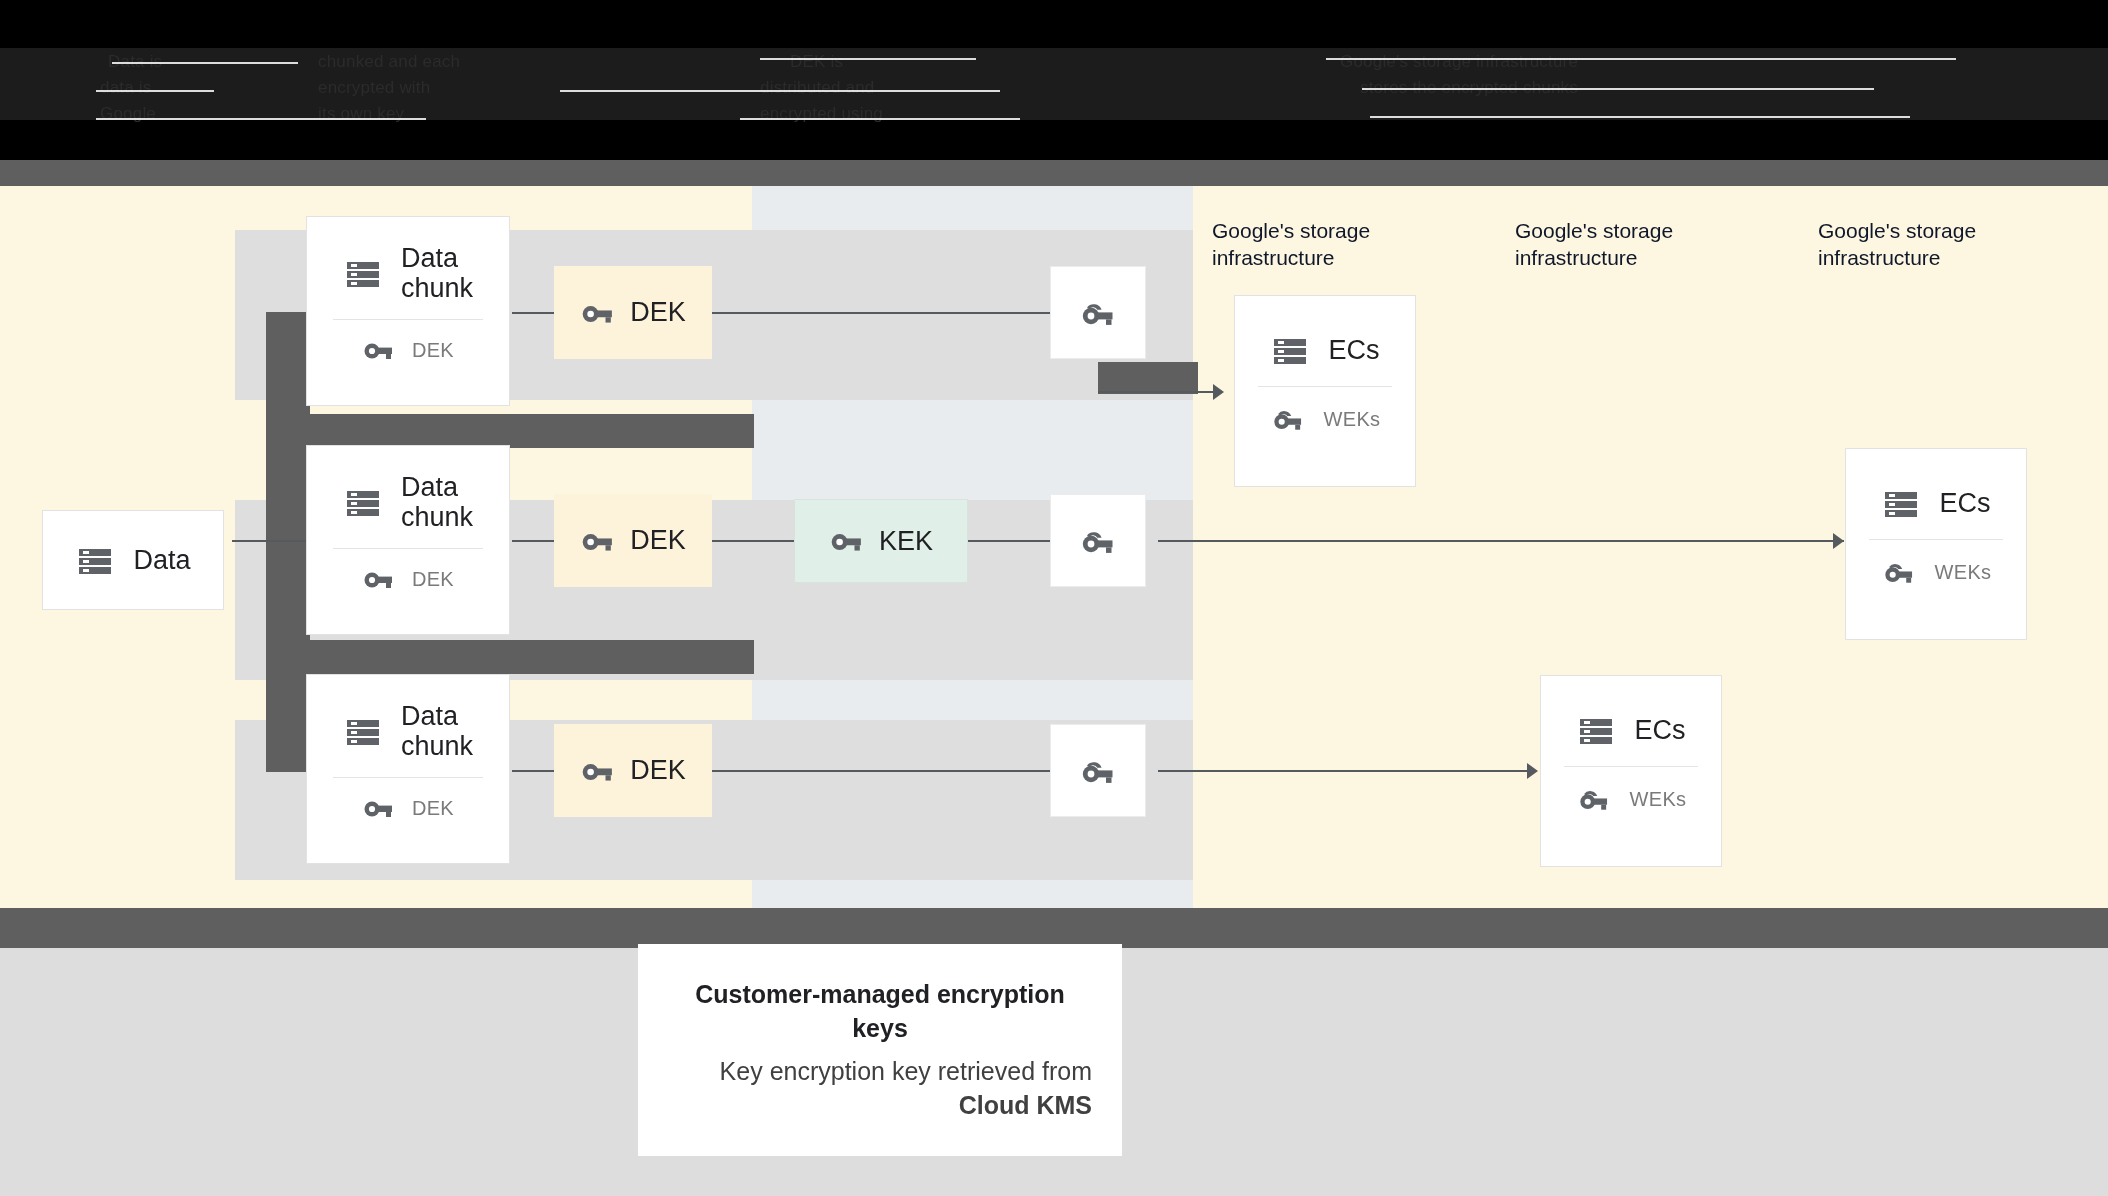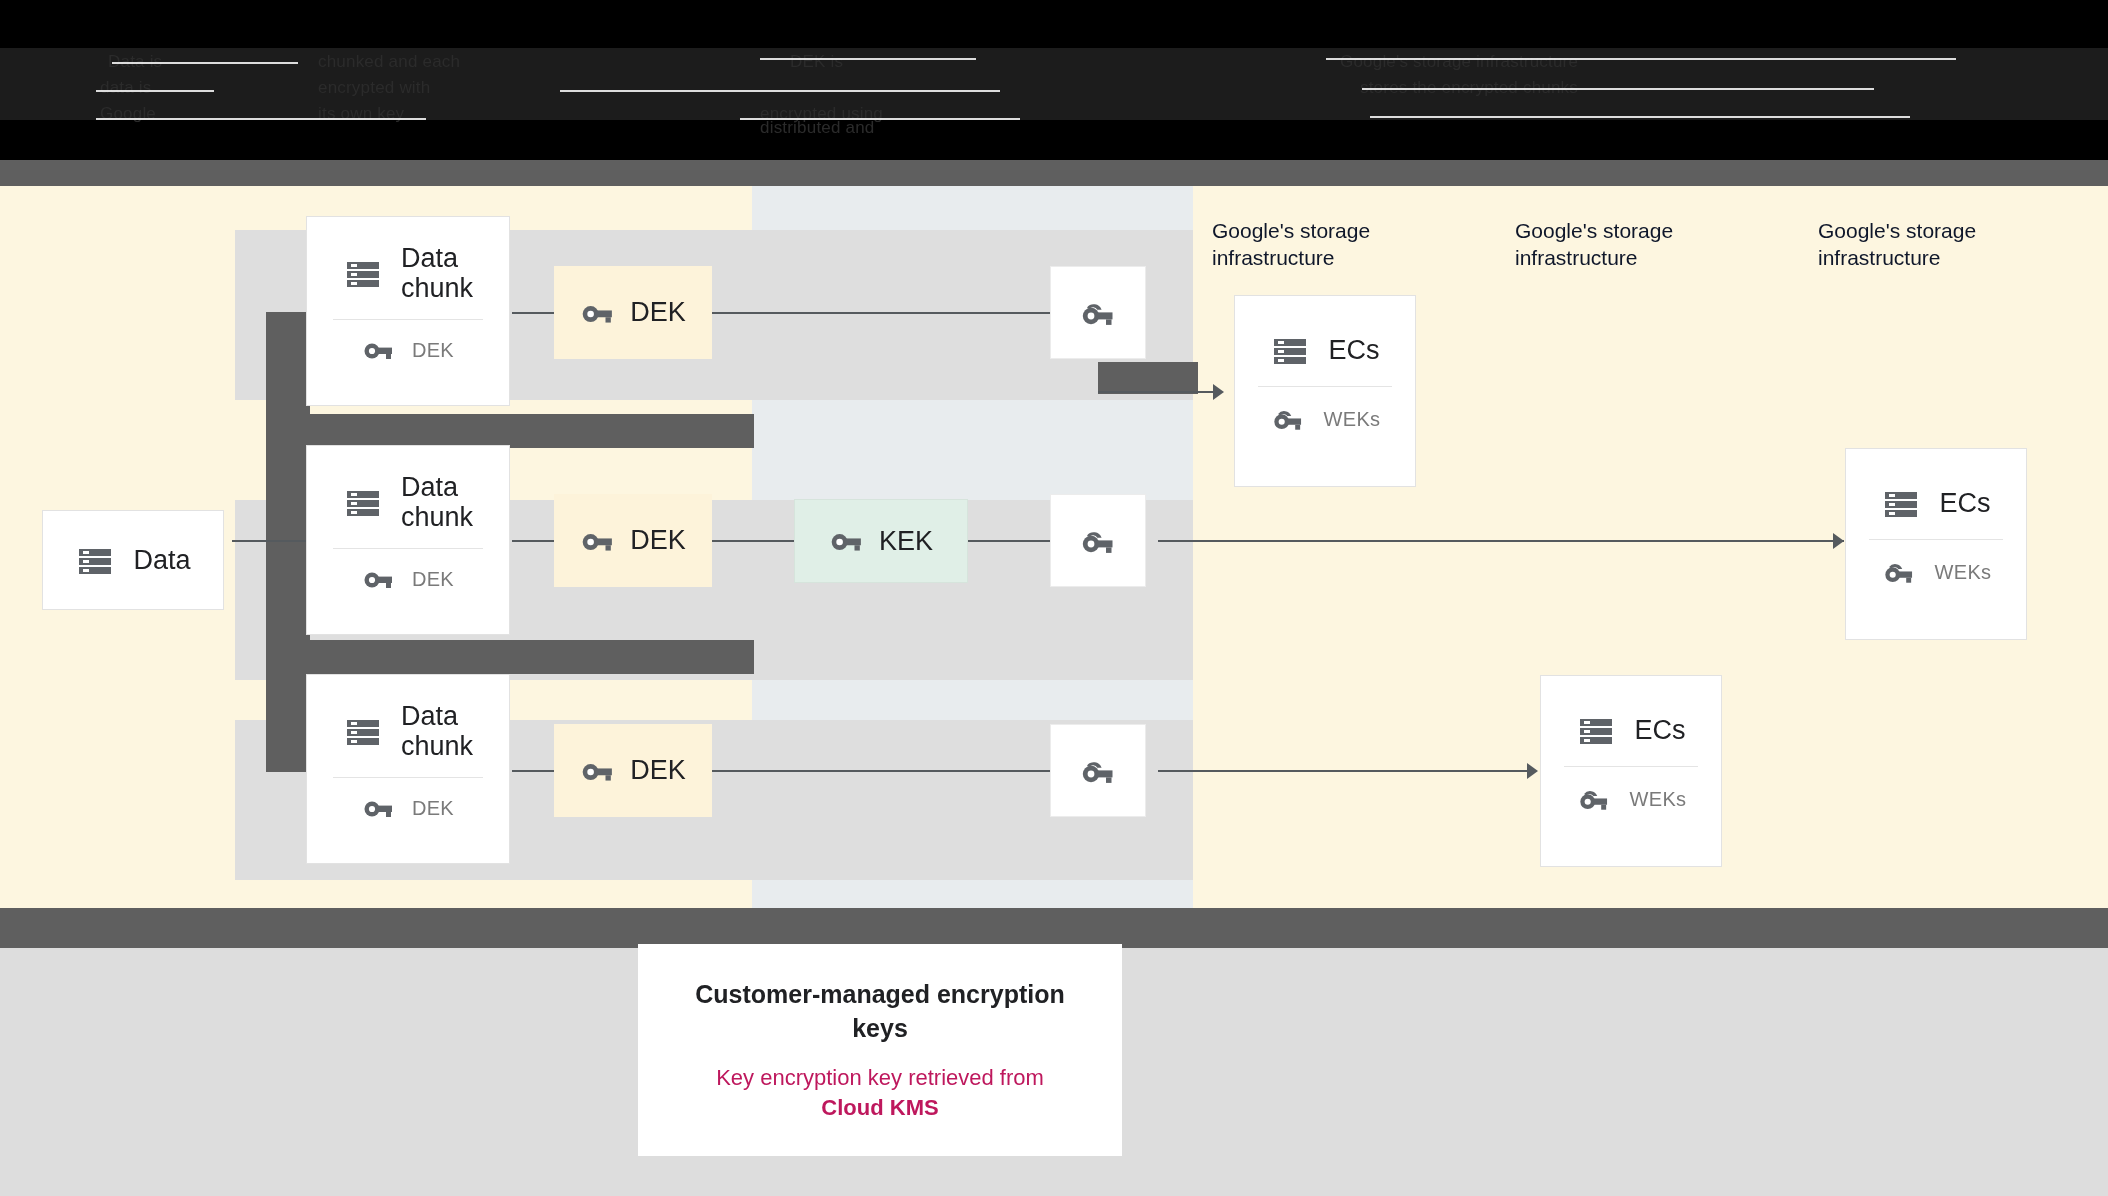--- a/index.html
+++ b/index.html
@@ -55,42 +55,42 @@
   .zone-label { position:absolute; font-size:21px; line-height:1.28; color:#0f172a; white-space:pre-line; }
 
   
   .caption {
     position:absolute; background:#ffffff;
     display:flex; flex-direction:column; align-items:center; justify-content:center;
     text-align:center; padding:34px 30px;
   }
   .cap-strong { font-size:25px; font-weight:bold; color:#202124; line-height:1.34; }
   .cap-gap { height:30px; }
-  .cap-reg { font-size:22px; color:#be185d; line-height:1.34; }
+  .cap-reg { font-size:25px; color:#404040; line-height:1.34; }
   .cap-reg b { font-weight:bold; }
 
   
   svg.ico { display:block; }
 </style>
 </head>
 <body>
 
 <div id="stage">
 
   <div class="hdr-black"></div>
   <div class="hdr-strip" style="top:48px;height:72px;"></div>
 
   <div class="hdr-line" style="left:108px; top:52px;">Data is</div>
   <div class="hdr-line" style="left:318px; top:52px;">chunked and each</div>
   <div class="hdr-line" style="left:790px; top:52px;">DEK is</div>
   <div class="hdr-line" style="left:1340px; top:52px;">Google's storage infrastructure</div>
 
   <div class="hdr-line" style="left:100px; top:78px;">data is</div>
   <div class="hdr-line" style="left:318px; top:78px;">encrypted with</div>
-  <div class="hdr-line" style="left:760px; top:78px;margin-top:40px;">distributed and</div>
+  <div class="hdr-line" style="left:760px; top:78px;">distributed and</div>
   <div class="hdr-line" style="left:1360px; top:78px;">stores the encrypted chunks</div>
 
   <div class="hdr-line" style="left:100px; top:104px;">Google</div>
   <div class="hdr-line" style="left:318px; top:104px;">its own key</div>
   <div class="hdr-line" style="left:760px; top:104px;">encrypted using</div>
 
   <div class="hdr-rule" style="left:112px; top:62px;  width:186px;"></div>
   <div class="hdr-rule" style="left:760px; top:58px;  width:216px;"></div>
   <div class="hdr-rule" style="left:1326px;top:58px;  width:630px;"></div>
   <div class="hdr-rule" style="left:96px;  top:90px;  width:118px;"></div>
@@ -412,20 +412,20 @@
           <circle cx="13" cy="23" r="8.2" fill="#5f6368"></circle>
             <circle cx="13" cy="23" r="3.4" fill="#ffffff"></circle>
           <rect x="18.5" y="19.4" width="16" height="7" fill="#5f6368"></rect>
           <rect x="28" y="26.4" width="5.5" height="5.5" fill="#5f6368"></rect>
         </svg>
       </span>
       <span class="card-sub">WEKs</span>
     </div>
   </div>
 
-  <div class="caption" style="left:638px; top:944px; width:484px; height:212px;">
+  <div class="caption" style="left:638px; top:944px; width:484px; height:212px;align-items:flex-end;">
     <div class="cap-strong">Customer-managed encryption keys</div>
     <div class="cap-gap"></div>
     <div class="cap-reg">Key encryption key retrieved from</div>
     <div class="cap-reg"><b>Cloud KMS</b></div>
   </div>
 
 </div>
 
 </body></html>

